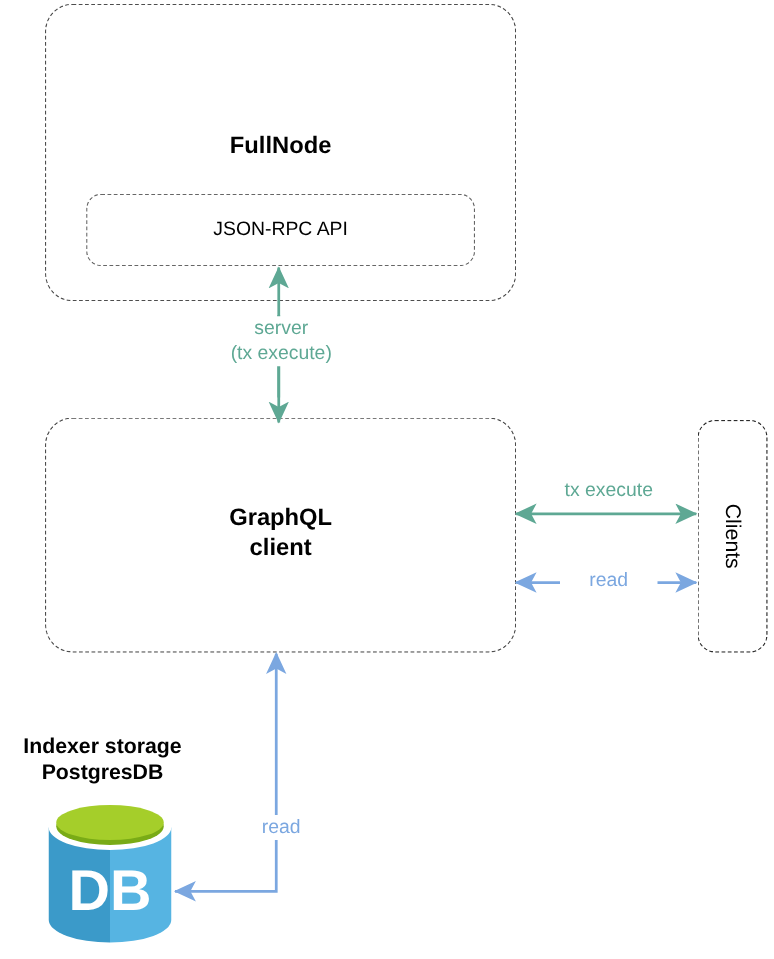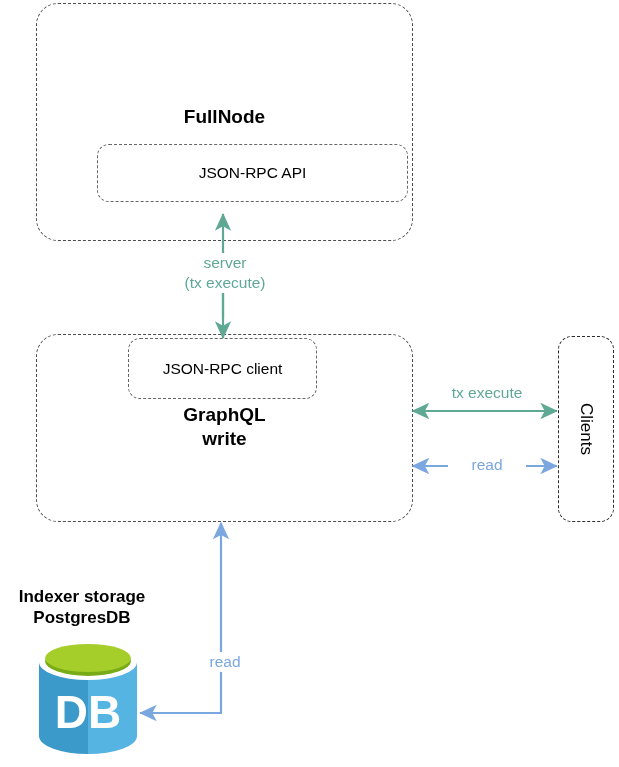--- a/index.html
+++ b/index.html
@@ -104,32 +104,29 @@
 </style>
 </head>
 <body>
 
 <div id="canvas">
 
   <div class="box outer-box" style="left:36px; top:3px; width:377px; height:238px;"></div>
 
   <div class="label bold" style="left:36px; top:105px; width:377px; font-size:19px;">FullNode</div>
 
-  <div class="box inner-box" style="left:69px; top:144px; width:311px; height:58px;margin-left:28px;">
+  <div class="box inner-box" style="left:69px; top:155px; width:311px; height:58px;">
     <span class="inner-text">JSON-RPC API</span>
   </div>
 
   <div class="box outer-box" style="left:36px; top:334px; width:377px; height:188px;"></div>
 
-  <div class="box inner-box" style="left:128px; top:338px; width:189px; height:61px;">
-    <span class="inner-text">JSON-RPC client</span>
-  </div>
 
   <div class="label bold" style="left:36px; top:403px; width:377px; font-size:19px;">GraphQL
-write</div>
+client</div>
 
   <div class="box clients-box" style="left:558px; top:336px; width:56px; height:186px;">
     <span class="vert-text">Clients</span>
   </div>
 
   <div class="label bold" style="left:0px; top:586px; width:164px; font-size:17px;">Indexer storage
 PostgresDB</div>
 
   <svg id="db-icon" viewBox="0 0 110 118">
 

